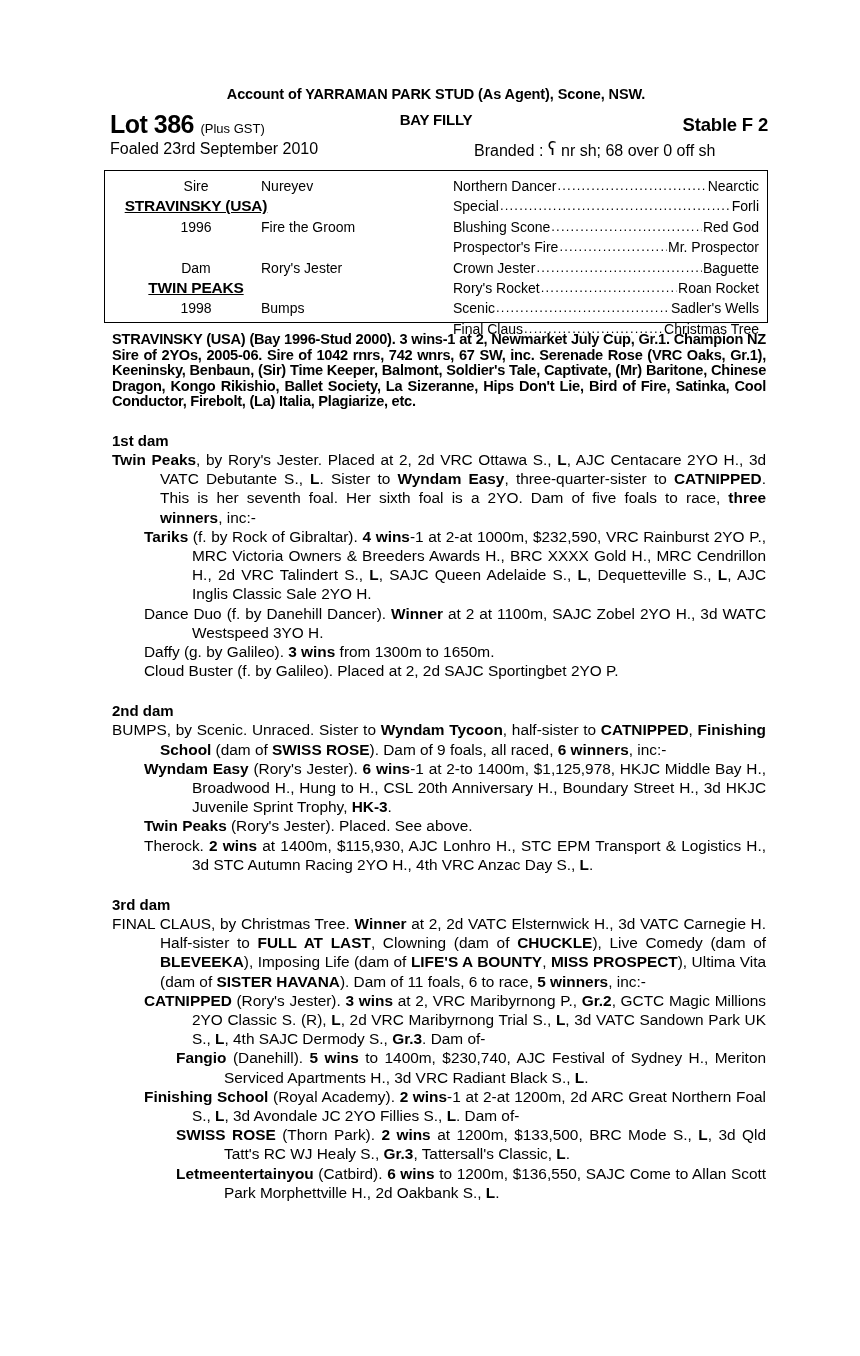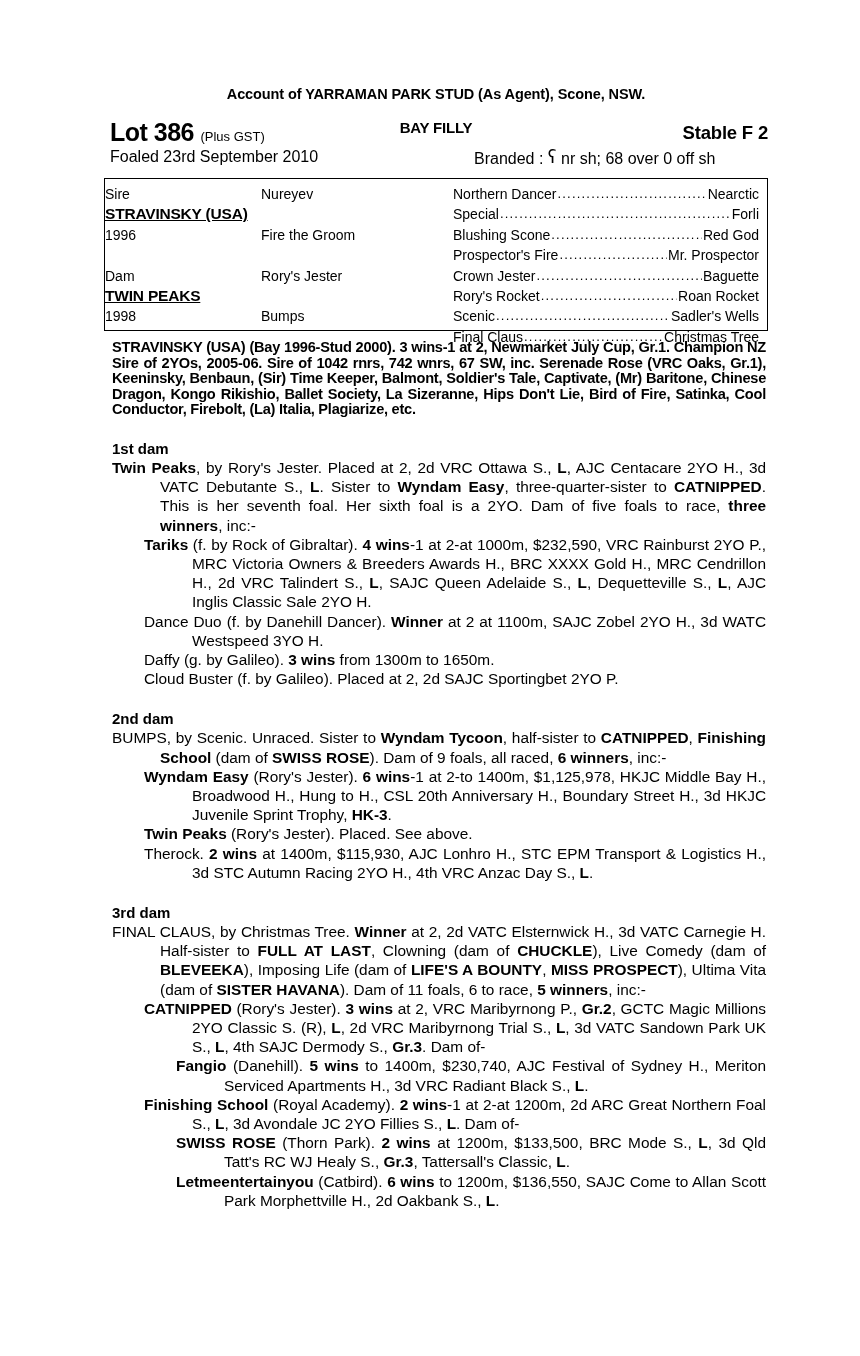--- a/index.html
+++ b/index.html
@@ -27,21 +27,21 @@
     top: 86px;
     width: 664px;
   }
 
   
   .account {
     text-align: center;
     font-weight: bold;
     font-size: 14.5px;
     letter-spacing: -0.1px;
-    margin-bottom: 16px;
+    margin-bottom: 8px;
   }
   .lotline {
     position: relative;
     height: 30px;
   }
   .lot {
     position: absolute;
     left: 6px;
     top: 0;
     font-weight: bold;
@@ -93,21 +93,21 @@
     height: 153px;
     position: relative;
     box-sizing: border-box;
   }
   .ped .col {
     position: absolute;
     top: 5px;
     font-size: 14px;
     line-height: 20.4px;
   }
-  .ped .c1 { left: 0;   width: 150px; }
+  .ped .c1 { left: 16px;   width: 150px; text-align: center; }
   .ped .c2 { left: 156px; width: 150px; }
   .ped .c3 { left: 348px; width: 306px; }
   .ped .nm { font-weight: bold; font-size: 15.5px; letter-spacing: -0.2px; text-decoration: underline; }
   .ped .dotrow {
     display: flex;
     align-items: flex-start;
     width: 100%;
     white-space: nowrap;
     overflow: hidden;
   }

